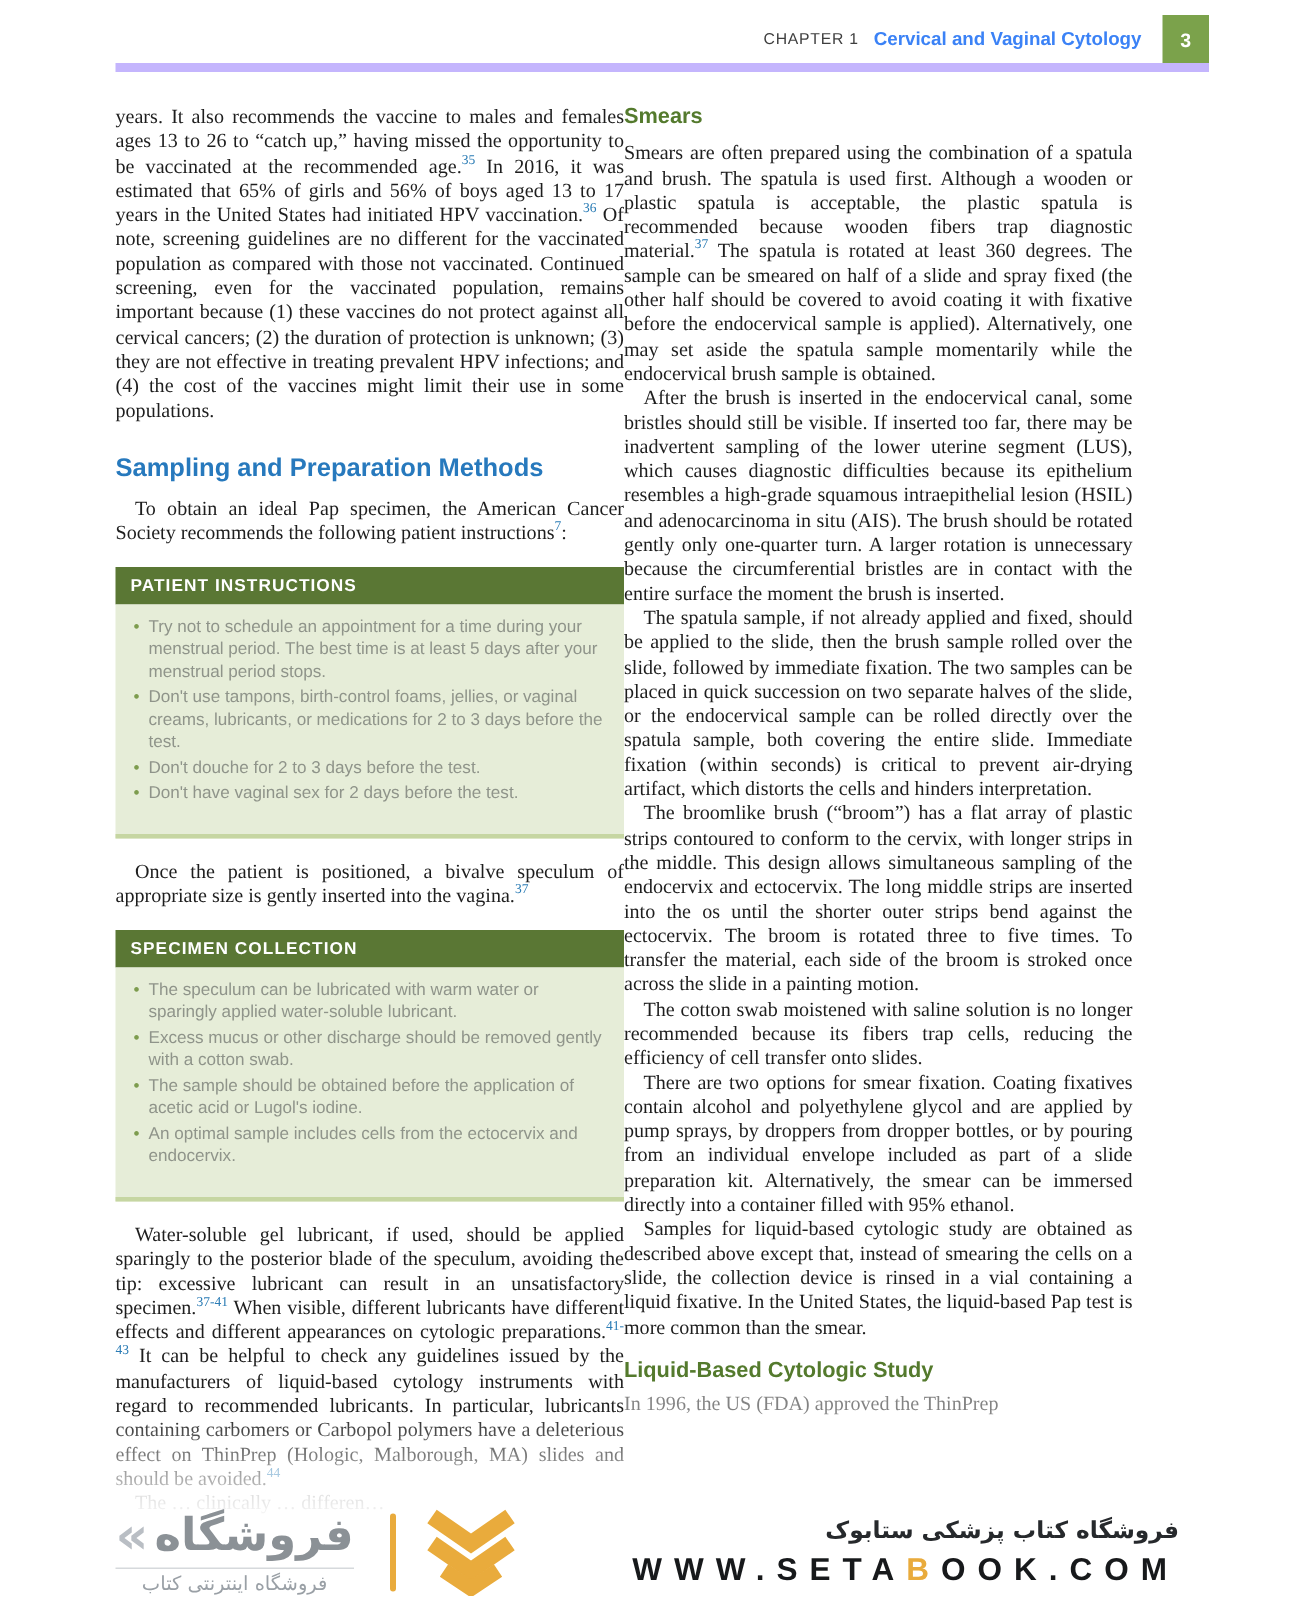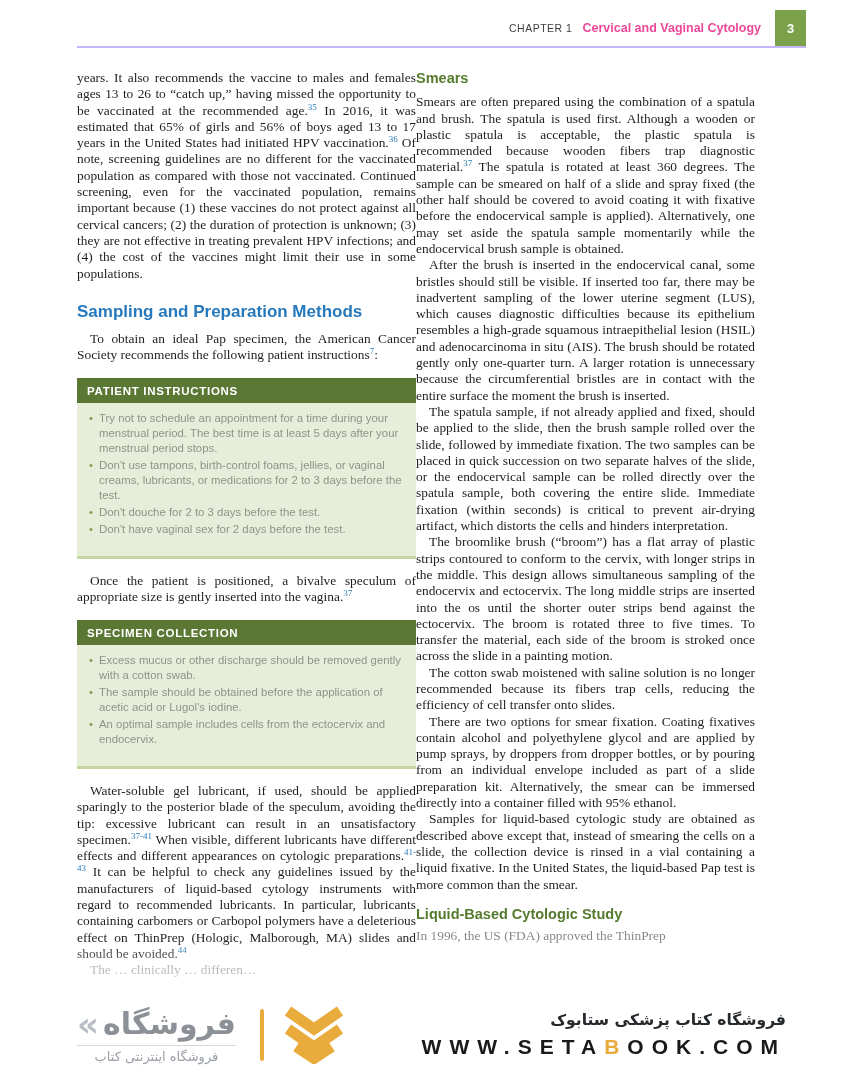--- a/index.html
+++ b/index.html
@@ -7,25 +7,25 @@
   .page {
     position:relative; width:863px; height:1080px; margin:0 auto;
     background:#fff; overflow:hidden;
     font-family:"Liberation Serif","DejaVu Serif",serif;
     color:#1e1e1e;
   }
   
   .header {
     position:absolute; top:10px; left:77px; width:729px; height:38px;
     display:flex; align-items:center; justify-content:flex-end;
-    border-bottom:2px solid #c4b5fd;
+    border-bottom:6px solid #c4b5fd;
     font-family:"Liberation Sans","DejaVu Sans",sans-serif;
   }
   .chapter-label { font-size:10.5px; letter-spacing:.5px; color:#3e3e3e; }
-  .chapter-title { font-size:12.5px; font-weight:bold; color:#ec4899; margin-left:10px; }
+  .chapter-title { font-size:12.5px; font-weight:bold; color:#3b82f6; margin-left:10px; }
   .page-num {
     align-self:stretch; width:31px; margin-left:14px;
     background:var(--green-badge); color:#fff;
     display:flex; align-items:center; justify-content:center;
     font-size:13px; font-weight:bold;
   }
   
   .content {
     position:absolute; top:70px; left:77px; width:708px;
     display:flex; z-index:1;
@@ -126,20 +126,21 @@
           <li>Don't douche for 2 to 3 days before the test.</li>
           <li>Don't have vaginal sex for 2 days before the test.</li>
         </ul>
       </div>
 
       <p class="indent para-gap">Once the patient is positioned, a bivalve speculum of appropriate size is gently inserted into the vagina.<sup class="ref">37</sup></p>
 
       <div class="infobox">
         <div class="infobox-header">SPECIMEN COLLECTION</div>
         <ul class="infobox-body">
+          <li>The speculum can be lubricated with warm water or sparingly applied water-soluble lubricant.</li>
           <li>Excess mucus or other discharge should be removed gently with a cotton swab.</li>
           <li>The sample should be obtained before the application of acetic acid or Lugol's iodine.</li>
           <li>An optimal sample includes cells from the ectocervix and endocervix.</li>
         </ul>
       </div>
 
       <p class="indent para-gap">Water-soluble gel lubricant, if used, should be applied sparingly to the posterior blade of the speculum, avoiding the tip: excessive lubricant can result in an unsatisfactory specimen.<sup class="ref">37-41</sup> When visible, different lubricants have different effects and different appearances on cytologic preparations.<sup class="ref">41-43</sup> It can be helpful to check any guidelines issued by the manufacturers of liquid-based cytology instruments with regard to recommended lubricants. In particular, lubricants containing carbomers or Carbopol polymers have a deleterious effect on ThinPrep (Hologic, Malborough, MA) slides and should be avoided.<sup class="ref">44</sup></p>
       <p class="indent cutline">The … clinically … differen…</p>
     </div>
 

